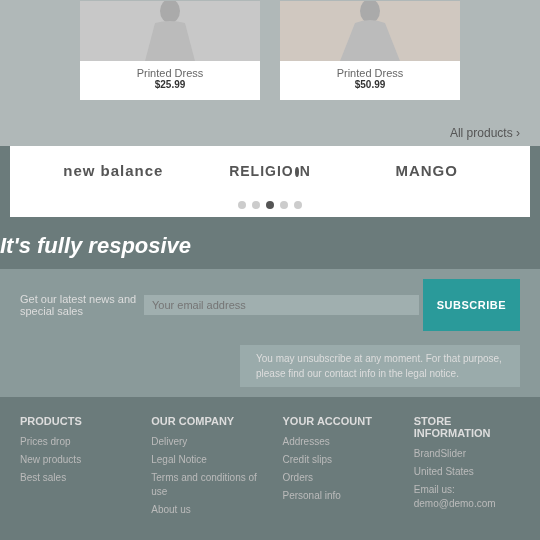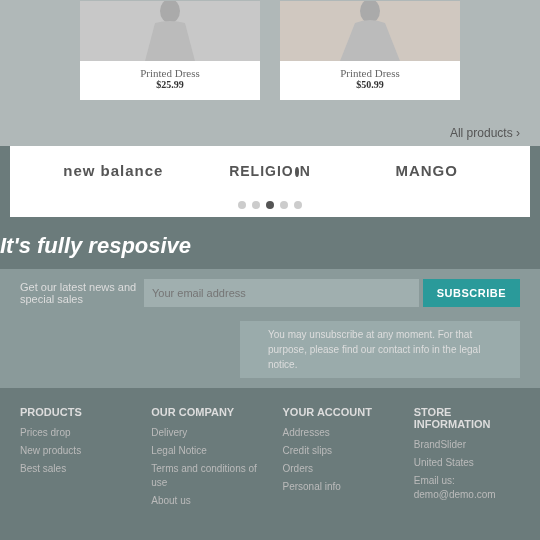--- a/index.html
+++ b/index.html
@@ -14,21 +14,20 @@
 
     
     .products-area {
       background: #b0b8b8;
       display: flex;
       justify-content: center;
       gap: 20px;
       padding: 10px 20px 20px;
       height: 120px;
       align-items: flex-end;
-      font-family: Liberation Serif, serif;
     }
     .product-card {
       background: white;
       width: 180px;
       display: flex;
       flex-direction: column;
       align-items: center;
       padding-bottom: 10px;
     }
     .product-img-placeholder {
@@ -131,32 +130,32 @@
       gap: 4px;
     }
     .newsletter-label {
       font-size: 11px;
       color: #ddd;
       flex: 0 0 auto;
       max-width: 120px;
     }
     .newsletter-input {
       flex: 1;
-      height: 28px;
+      height: 20px;
       background: #a0afaf;
       border: none;
       padding: 0 8px;
       font-size: 11px;
       color: #ccc;
     }
     .subscribe-btn {
       background: #2a9a9a;
       color: white;
       border: none;
-      padding: 8px 14px;
+      padding: 20px 14px;
       font-size: 11px;
       font-weight: bold;
       letter-spacing: 0.5px;
       cursor: pointer;
       white-space: nowrap;
       text-align: right;
     }
 
     
     .footer {
@@ -249,21 +248,21 @@
 
 <div class="responsive-text">It's fully resposive</div>
 
 <div class="newsletter-bar">
   <span class="newsletter-label">Get our latest news and special sales</span>
   <input class="newsletter-input" type="text" placeholder="Your email address" style="">
   <button class="subscribe-btn">SUBSCRIBE</button>
 </div>
 
 <div style="background:#8a9a9a; padding: 4px 20px 10px; display:flex; justify-content:flex-end;">
-  <div style="background:#9aabab; padding:6px 28px; max-width:280px; font-size:10px; color:#ddd; line-height:1.5;">You may unsubscribe at any moment. For that purpose, please find our contact info in the legal notice.</div>
+  <div style="background:#9aabab; padding:6px 16px; max-width:280px; font-size:10px; color:#ddd; line-height:1.5;">You may unsubscribe at any moment. For that purpose, please find our contact info in the legal notice.</div>
 </div>
 
 <div class="footer">
 
   <div class="footer-col">
     <div class="footer-col-title">PRODUCTS</div>
     <div class="footer-col-item">Prices drop</div>
     <div class="footer-col-item">New products</div>
     <div class="footer-col-item">Best sales</div>
   </div>

